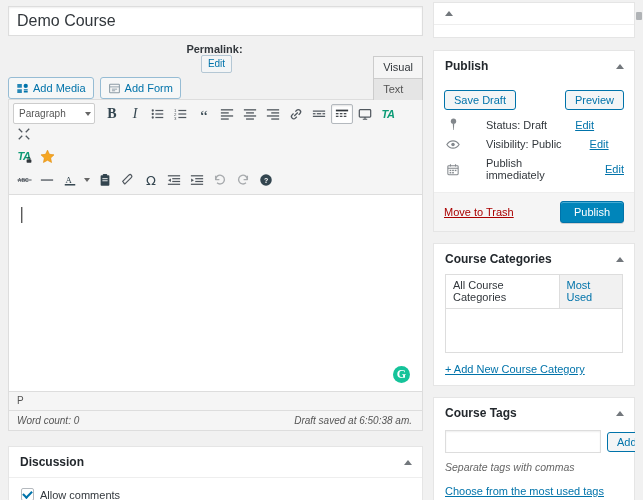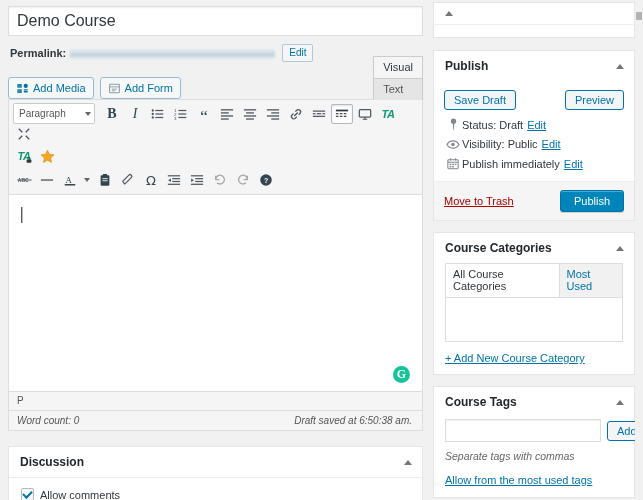--- a/index.html
+++ b/index.html
@@ -32,20 +32,21 @@
     outline: none;
     border-radius: 0;
   }
 
   
   .permalink-row {
     display: flex; align-items: center;
     margin: 7px 0 8px 2px;
     font-size: 11px; color: #32373c;
     height: 20px;
+    flex-direction: column;
   }
   .permalink-label { font-weight: bold; margin-right: 4px; font-size: 11px; }
   .permalink-blur {
     width: 205px; height: 11px;
     margin-right: 7px;
     background: linear-gradient(180deg,#eef2f6 0%,#cfdce6 45%,#b9ccda 60%,#e7eef3 100%);
     filter: blur(1.1px);
     opacity: .95;
     border-radius: 1px;
   }
@@ -176,21 +177,21 @@
   a.lnk { color: #0073aa; text-decoration: underline; cursor: pointer; }
 
   
   .pub-top { display: flex; justify-content: space-between; align-items: center; padding: 9px 10px 8px; }
   .btn-sec {
     font-size: 11px; padding: 3px 9px;
     color: #0073aa; background: #f3f5f6;
     border: 1px solid #0073aa; border-radius: 3px; cursor: pointer;
   }
   .misc { padding: 0 10px 4px; }
-  .misc-row { display: flex; align-items: center; font-size: 11px; margin-bottom: 7px; color: #32373c; }
+  .misc-row { display: flex; align-items: center; font-size: 11px; margin-bottom: 7px; color: #32373c; gap: 24px; }
   .misc-ico { width: 18px; color: #82878c; display: inline-flex; justify-content: center; flex: none; }
   .misc-txt { margin-right: 4px; }
   .pub-actions {
     display: flex; align-items: center; justify-content: space-between;
     border-top: 1px solid #eee; background: #f5f5f5;
     padding: 8px 10px;
   }
   .trash { color: #a00; text-decoration: underline; font-size: 11px; cursor: pointer; }
   .btn-primary {
     font-size: 11px; padding: 4px 13px;
@@ -577,21 +578,21 @@
       <div class="pb-head" style="border-bottom:none;">
         <span class="pb-title">Course Tags</span>
         <span class="pb-toggle"></span>
       </div>
       <div class="pb-body" style="padding:2px 11px 10px;">
         <div class="tag-row">
           <input class="tag-input" value="" placeholder="" style="">
           <span class="btn-sec">Add</span>
         </div>
         <div class="tag-hint">Separate tags with commas</div>
-        <a class="lnk" style="font-size:11px;">Allow from the most used tags</a>
+        <a class="lnk" style="font-size:11px;">Choose from the most used tags</a>
       </div>
     </div>
 
   </div>
 
   <div class="sb-stub">
     <div class="sb-thumb"></div>
   </div>
 </div>
 

